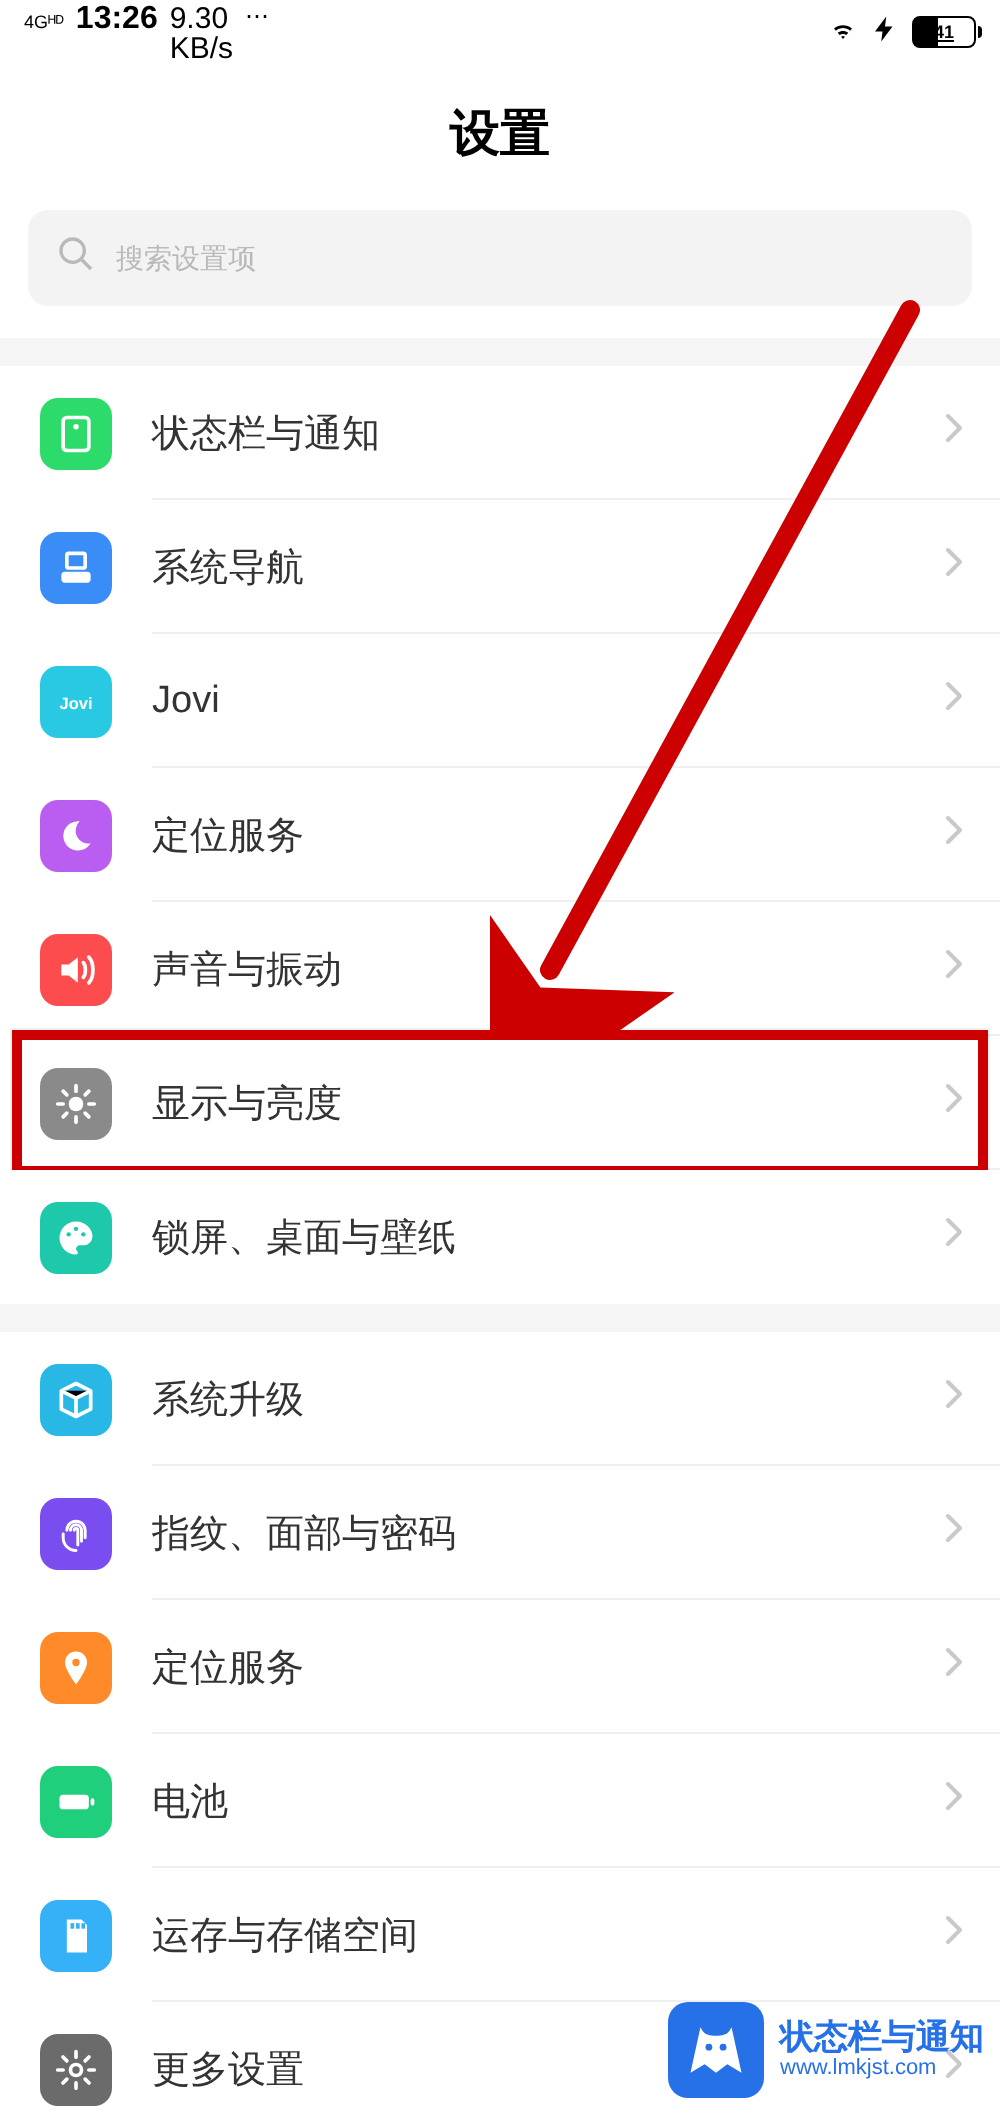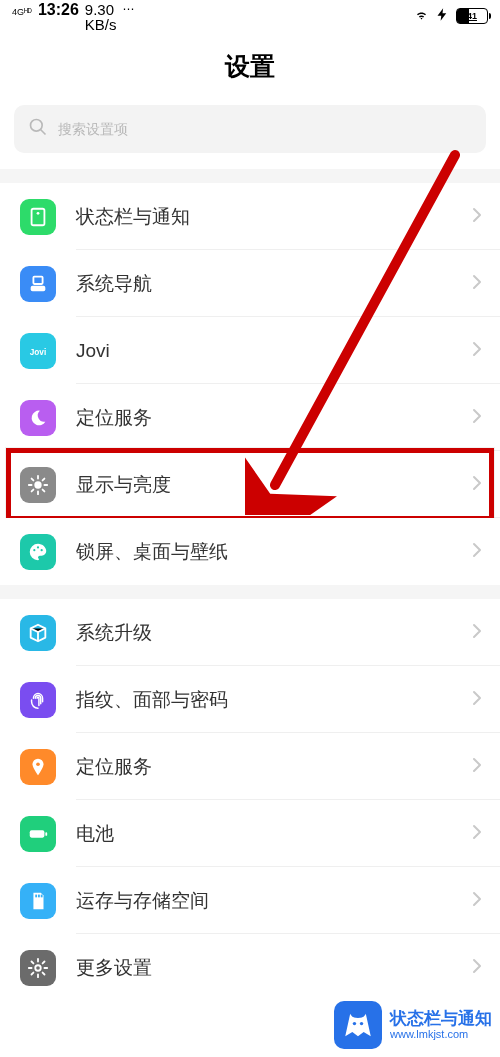--- a/index.html
+++ b/index.html
@@ -154,20 +154,33 @@
           <svg viewBox="0 0 24 24">
             <path d="M14 4a8 8 0 1 0 6 12 7 7 0 0 1-6-12z" fill="#fff"></path>
           </svg>
         </div>
       <div class="label">定位服务</div>
       <span class="chev"><svg viewBox="0 0 10 16">
             <polyline points="2,2 8,8 2,14"></polyline>
           </svg></span>
       <div class="divider"></div>
     </div>
+    <div class="row">
+      <div class="icon-box bg-red">
+          <svg viewBox="0 0 24 24">
+            <path d="M4 9v6h4l5 4V5L8 9H4z" fill="#fff"></path>
+            <path d="M16 8c1.5 1.5 1.5 6.5 0 8M19 5c3 3 3 11 0 14" stroke="#fff" stroke-width="2" fill="none" stroke-linecap="round"></path>
+          </svg>
+        </div>
+      <div class="label">声音与振动</div>
+      <span class="chev"><svg viewBox="0 0 10 16">
+            <polyline points="2,2 8,8 2,14"></polyline>
+          </svg></span>
+      <div class="divider"></div>
+    </div>
     <div class="row" style="position:relative;">
       <div class="icon-box bg-gray">
           <svg viewBox="0 0 24 24">
             <circle cx="12" cy="12" r="4" fill="#fff"></circle>
             <g stroke="#fff" stroke-width="2" stroke-linecap="round">
               <line x1="12" y1="2" x2="12" y2="5"></line>
               <line x1="12" y1="19" x2="12" y2="22"></line>
               <line x1="2" y1="12" x2="5" y2="12"></line>
               <line x1="19" y1="12" x2="22" y2="12"></line>
               <line x1="5" y1="5" x2="7" y2="7"></line>

